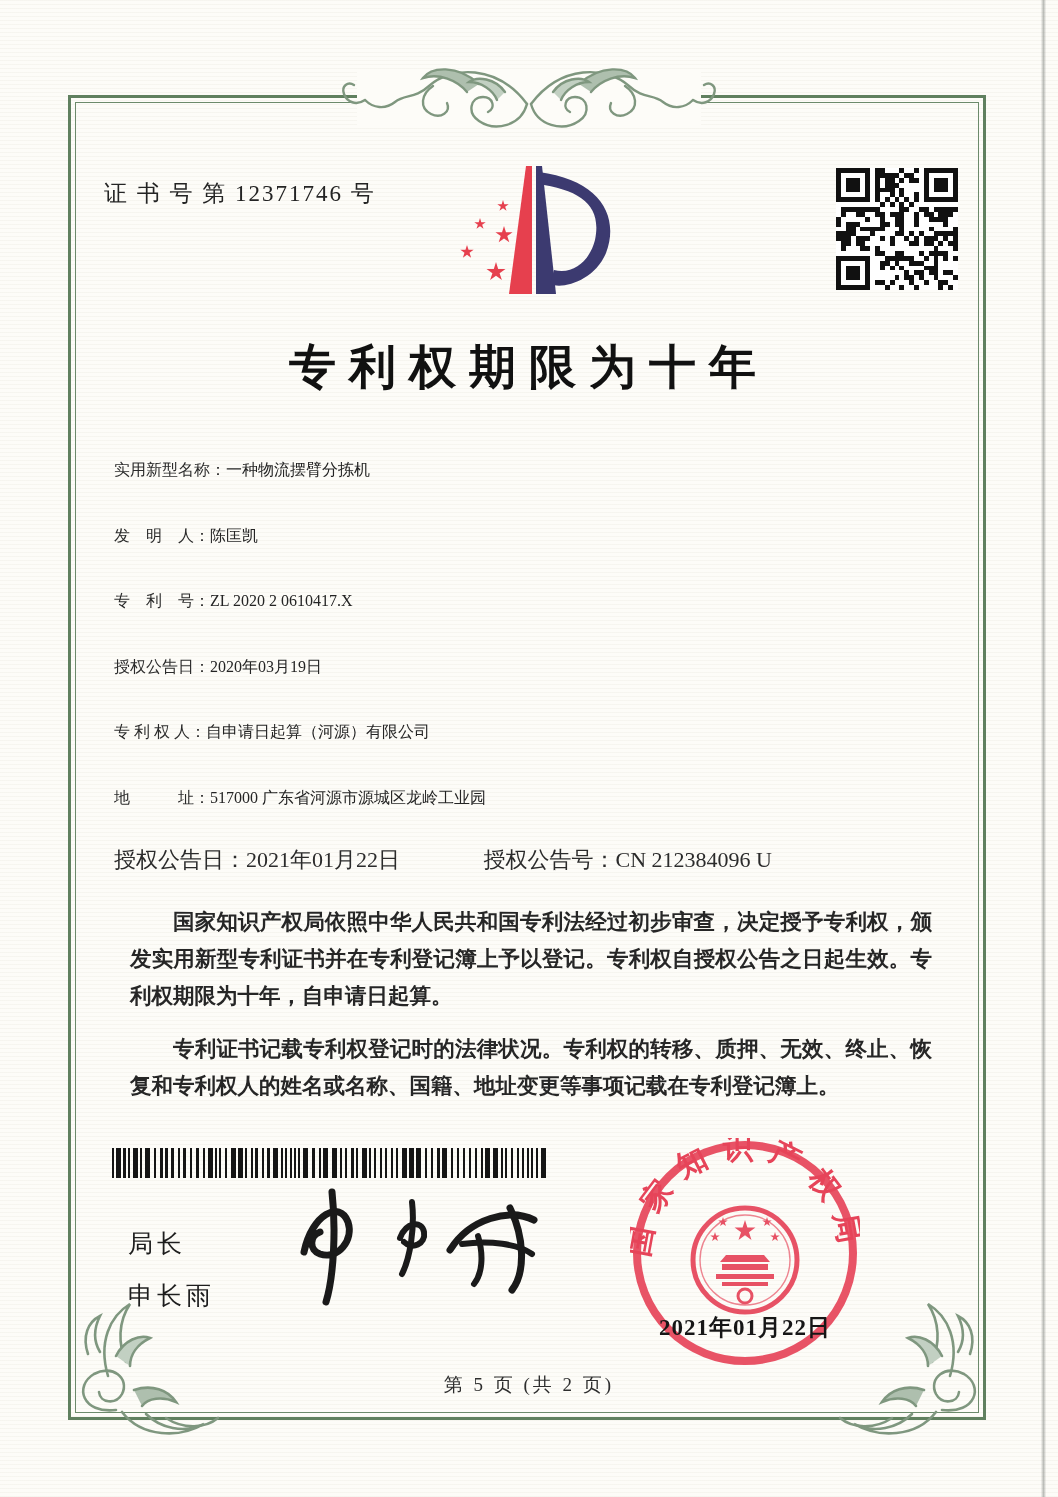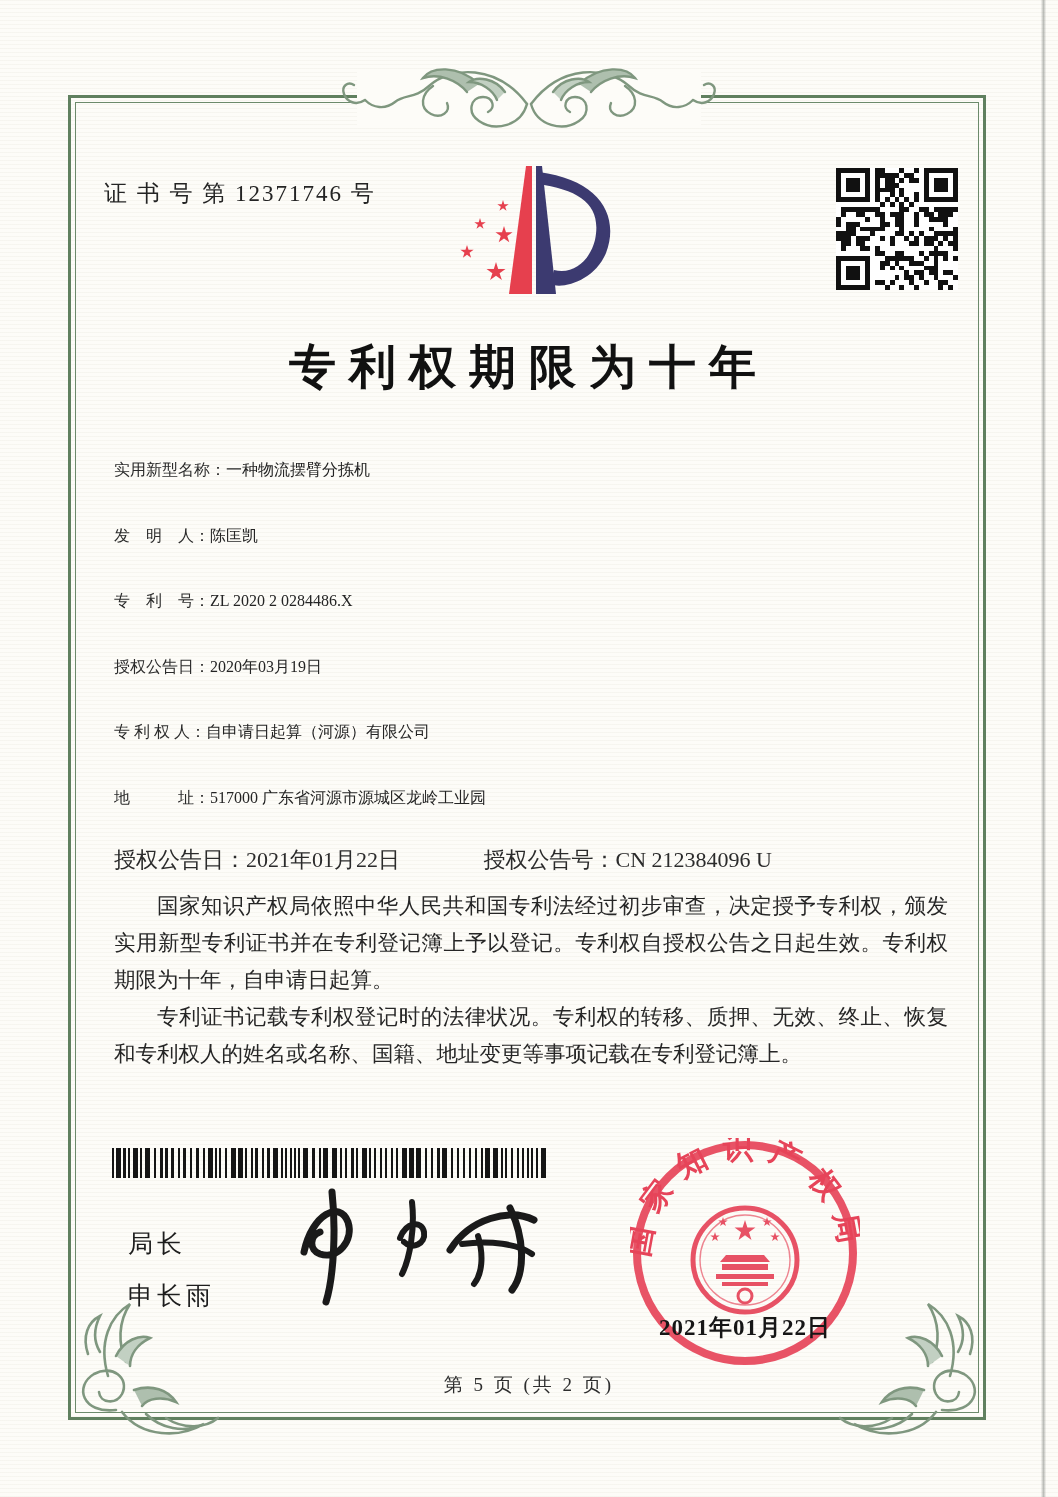--- a/index.html
+++ b/index.html
@@ -29,21 +29,21 @@
   
   .fields{position:absolute;left:114px;top:460px;width:840px;font-size:16px;}
   .field-row{height:65.5px;white-space:nowrap;}
   .field-row .lab{color:#2b2b2b;}
   .field-row .val{color:#242424;}
   .grant-row{position:absolute;left:114px;top:845px;width:840px;font-size:22px;white-space:nowrap;}
   .grant-row .pair2{margin-left:78px;}
   
   .body-text{position:absolute;left:114px;top:888px;width:834px;font-size:21.5px;
     line-height:37px;text-align:justify;color:#262626;}
-  .body-text p{margin:0;text-indent:2em;}
+  .body-text p{margin:16px;text-indent:2em;font-weight:bold;}
   
   .barcode{position:absolute;left:112px;top:1148px;width:448px;height:30px;font-size:0;white-space:nowrap;overflow:hidden;}
   .barcode i{display:inline-block;height:30px;background:#151515;vertical-align:top;}
   .signer{position:absolute;left:128px;top:1218px;font-size:25px;letter-spacing:4px;line-height:52px;color:#1d1d1d;}
   .signature{position:absolute;left:282px;top:1180px;width:270px;height:145px;}
   .seal{position:absolute;left:630px;top:1138px;width:230px;height:230px;}
   .seal-date{position:absolute;left:628px;top:1312px;width:234px;text-align:center;
     font-size:23px;letter-spacing:1px;color:#161616;font-weight:600;}
   .footer{position:absolute;left:0;top:1372px;width:100%;text-align:center;
     font-size:19px;letter-spacing:3px;color:#2e2e2e;}
@@ -342,21 +342,21 @@
   <div class="title">专利权期限为十年</div>
 
   <div class="fields">
     <div class="field-row">
       <span class="lab">实用新型名称：</span><span class="val">一种物流摆臂分拣机</span>
     </div>
     <div class="field-row">
       <span class="lab">发　明　人：</span><span class="val">陈匡凯</span>
     </div>
     <div class="field-row">
-      <span class="lab">专　利　号：</span><span class="val">ZL 2020 2 0284486.X</span>
+      <span class="lab">专　利　号：</span><span class="val">ZL 2020 2 0610417.X</span>
     </div>
     <div class="field-row">
       <span class="lab">授权公告日：</span><span class="val">2020年03月19日</span>
     </div>
     <div class="field-row">
       <span class="lab">专 利 权 人：</span><span class="val">自申请日起算（河源）有限公司</span>
     </div>
     <div class="field-row">
       <span class="lab">地　　　址：</span><span class="val">517000 广东省河源市源城区龙岭工业园</span>
     </div>

